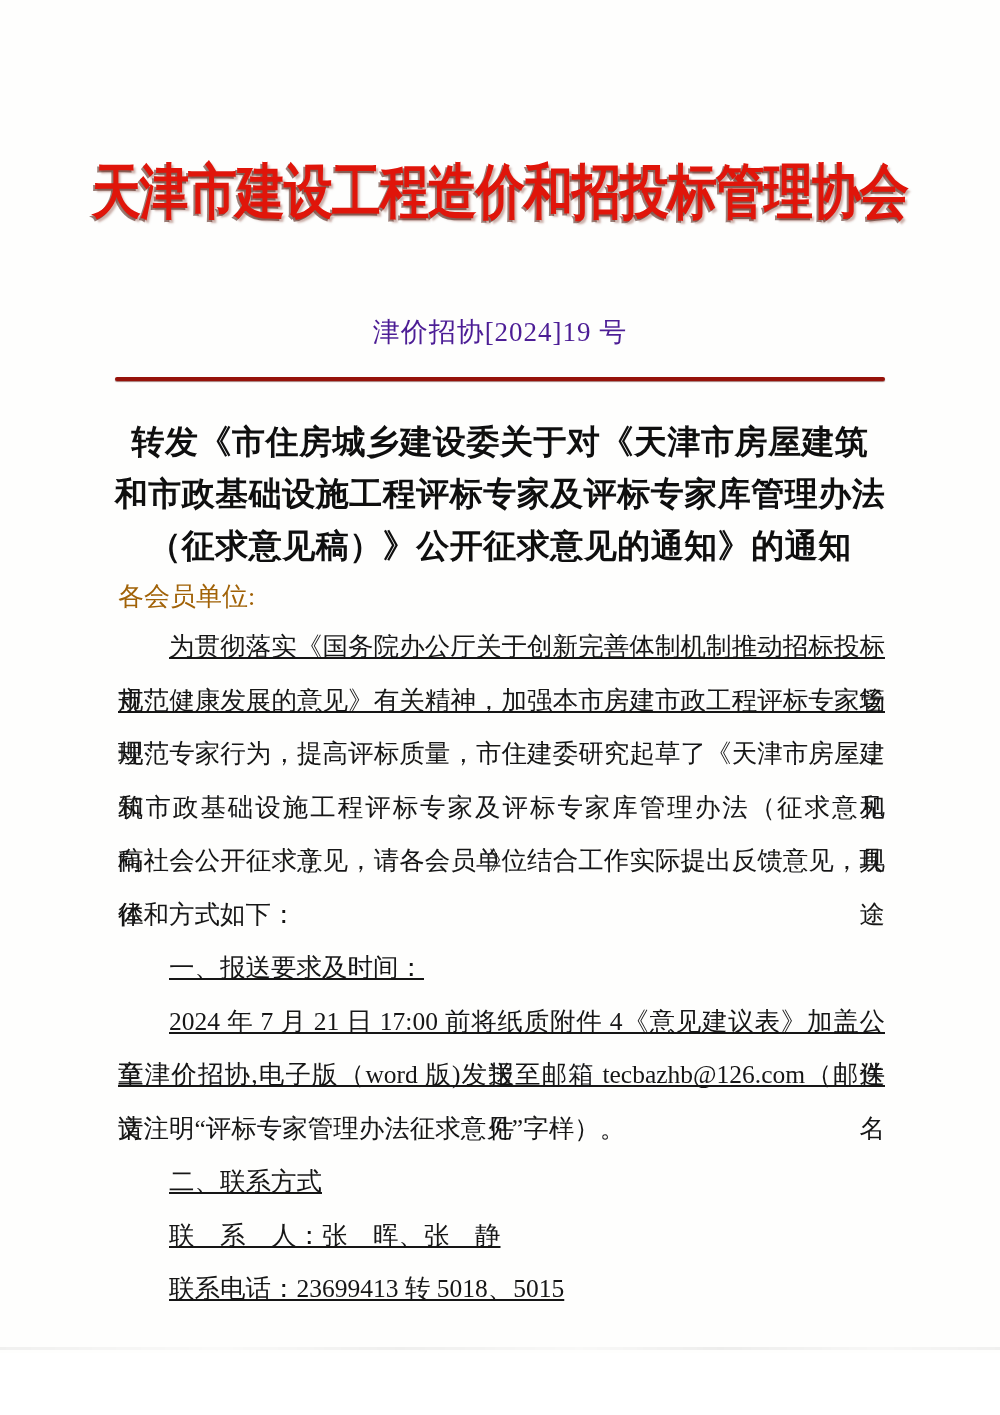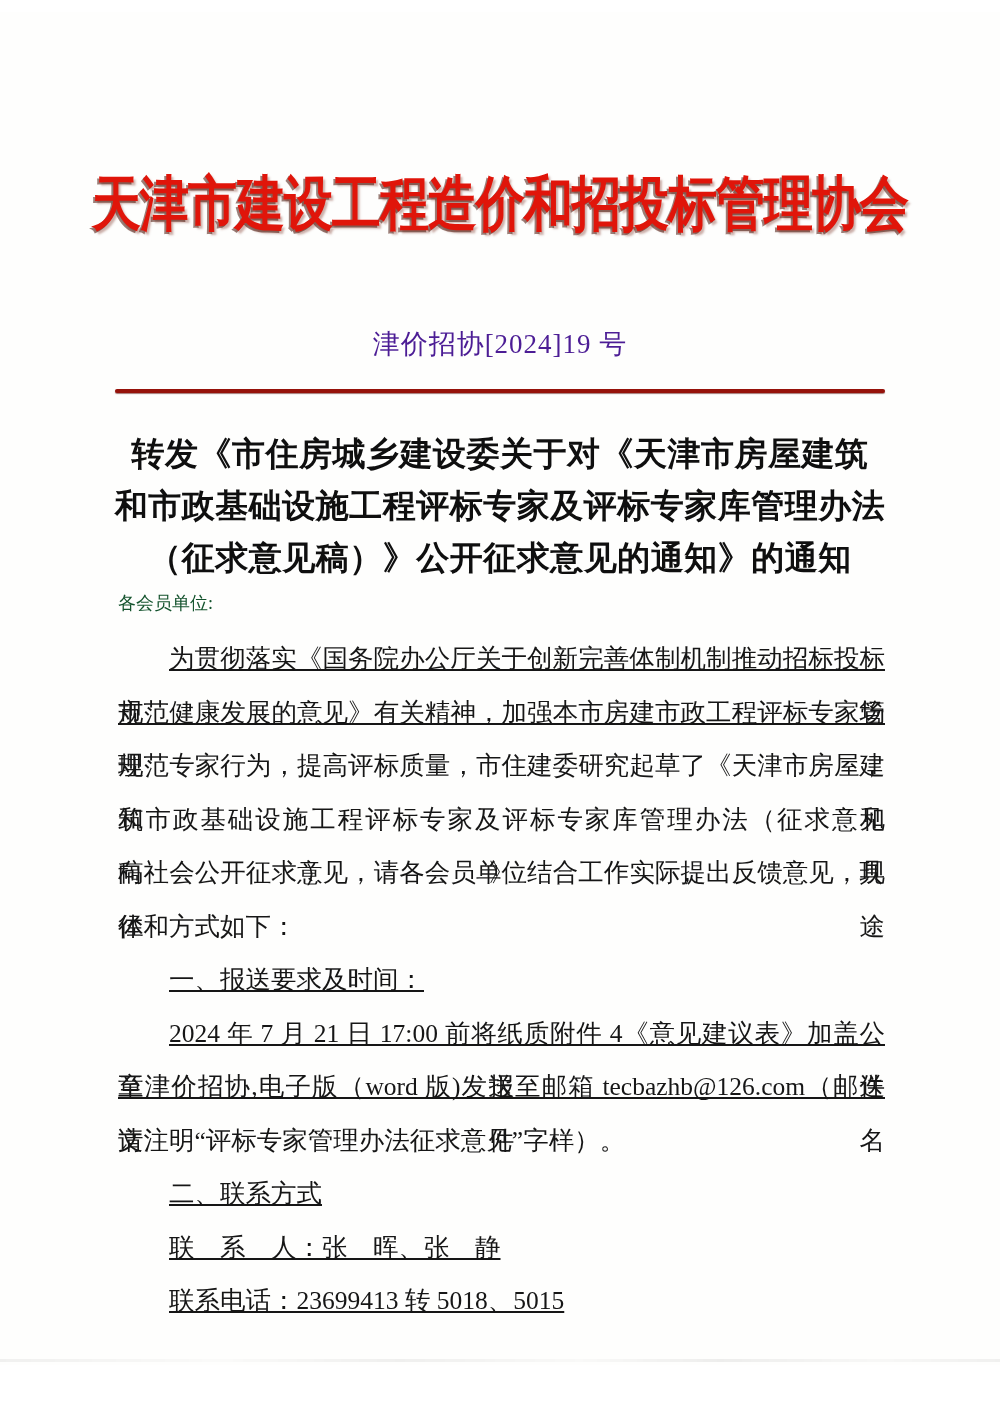--- a/index.html
+++ b/index.html
@@ -1,19 +1,19 @@
 <!DOCTYPE html>
 <html><head>
 <meta charset="utf-8">
 <style>
   html, body { margin:0; padding:0; background:#ffffff; }
   .page {
     position:relative;
     width:1000px; height:1353px;
-    margin:12px auto;
+    margin:0 auto;
     background:#fefefdff;
     overflow:hidden;
     font-family:"Liberation Serif", serif;
     color:#1c1c1c;
   }
   .org-title {
     position:absolute; top:152px; left:0; width:100%;
     text-align:center;
     font-size:49px; font-weight:bold;
     letter-spacing:-1px;
@@ -39,22 +39,22 @@
   .doc-title {
     position:absolute; top:416px; left:70px; right:70px;
     text-align:center;
     font-size:33px; font-weight:bold;
     line-height:52px;
     letter-spacing:0.5px;
     color:#0f0f0f;
   }
   .salutation {
     position:absolute; top:579px; left:118px;
-    font-size:18px;
-    color:#14532d;
+    font-size:26px;
+    color:#a16207;
   }
   .body-block {
     position:absolute; top:620px; left:118px; width:767px;
     font-size:25.5px;
     color:#161616;
   }
   .body-line {
     height:53.5px;
     line-height:53.5px;
     text-align:left;

